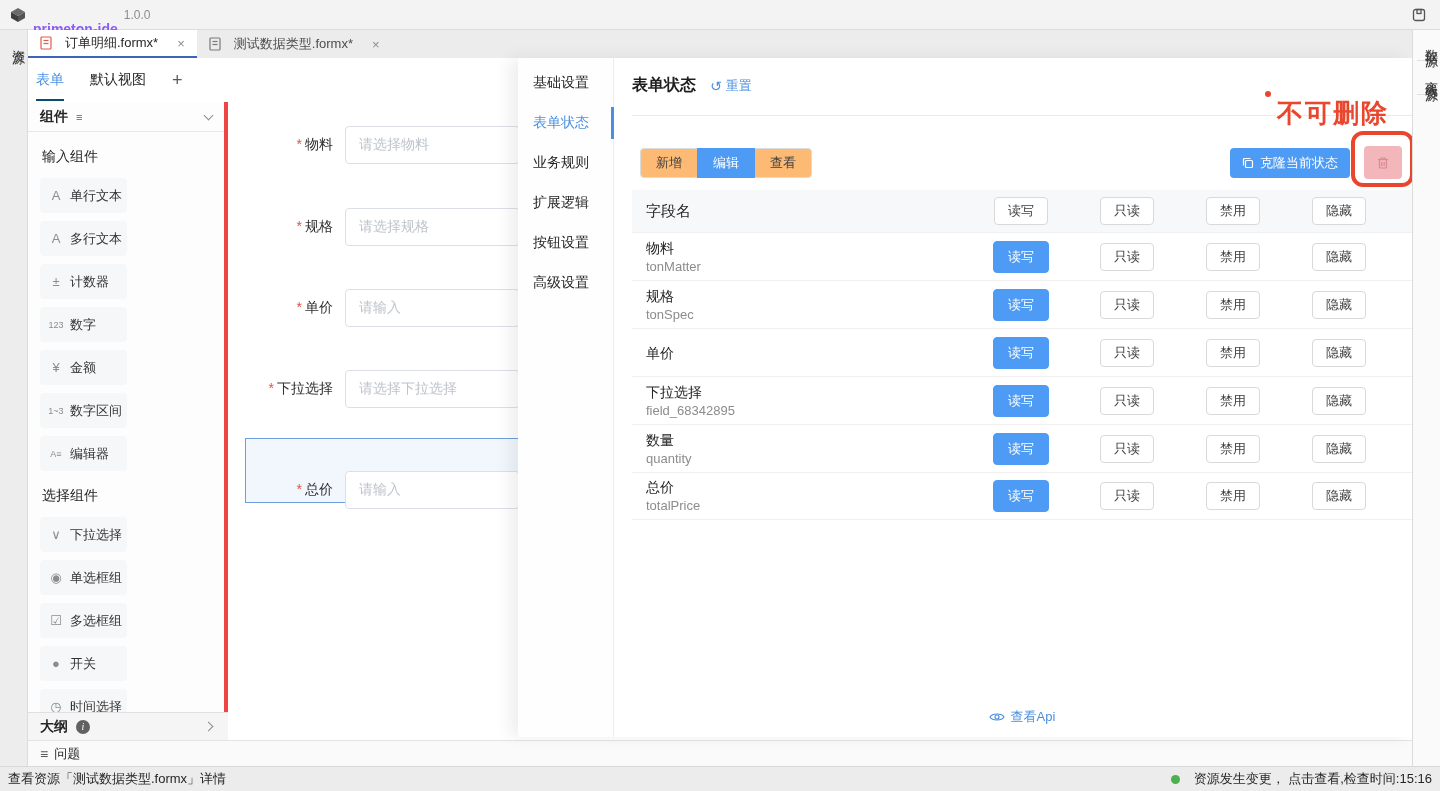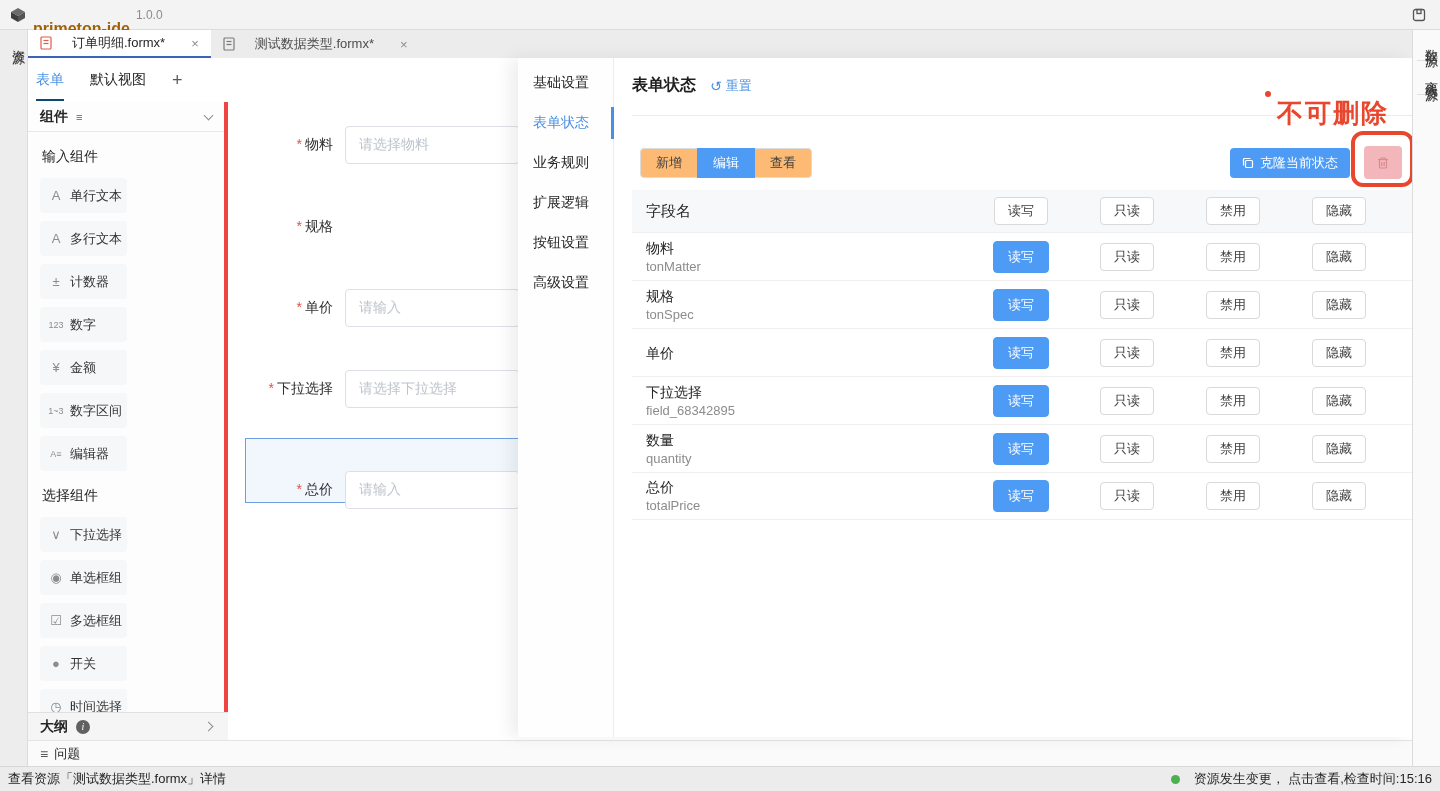--- a/index.html
+++ b/index.html
@@ -2,33 +2,33 @@
 <html><head>
 <meta charset="utf-8">
 <style>
   * { margin:0; padding:0; box-sizing:border-box; }
   html,body { width:1440px; height:791px; font-family:"Liberation Sans","DejaVu Sans",sans-serif; background:#fff; overflow:hidden; }
   #app { position:relative; width:1440px; height:791px; background:#fff; }
 
   
   .titlebar { position:absolute; left:0; top:0; width:1440px; height:30px; background:#f3f3f3; border-bottom:1px solid #dcdcdc; display:flex; align-items:center; padding-left:10px; }
   .logo { margin-right:7px; display:inline-flex; }
-  .appname { font-size:16px; font-weight:bold; color:#a16207;margin-top:28px; }
+  .appname { font-size:14px; font-weight:bold; color:#8b5cf6;margin-top:28px; }
   .appver { font-size:12px; color:#8c8c8c; margin-left:6px; }
   .tb-right { margin-left:auto; margin-right:13px; display:inline-flex; cursor:pointer; }
 
   
   .left-rail { position:absolute; left:0; top:30px; width:28px; height:736px; background:#ededed; border-right:1px solid #dcdcdc; }
   .right-rail { position:absolute; left:1412px; top:30px; width:28px; height:736px; background:#fafafa; border-left:1px solid #dcdcdc; z-index:20; }
   .vtext { writing-mode:vertical-rl; text-orientation:upright; font-size:13px; color:#333; letter-spacing:3px; margin:9px auto 0 auto; display:block; text-align:center; width:100%; cursor:pointer; }
   .rail-div { border-top:1px solid #e0e0e0; margin:12px 4px 2px 4px; }
 
   
   .tabbar { position:absolute; left:28px; top:30px; width:1384px; height:28px; background:#ececec; display:flex; }
-  .ftab { display:inline-flex; align-items:center; padding:0 12px; font-size:13px; color:#4d4d4d; gap:20px; cursor:pointer; }
+  .ftab { display:inline-flex; align-items:center; padding:0 12px; font-size:13px; color:#4d4d4d; gap:13px; cursor:pointer; }
   .ftab.active { background:#fff; color:#262626; border-bottom:2px solid #3a66b5; }
   .ftab .close { color:#8c8c8c; font-size:13px; margin-left:6px; cursor:pointer; }
 
   
   .subtabs { position:absolute; left:28px; top:58px; width:490px; height:44px; background:#fff; display:flex; align-items:center; padding-left:8px; gap:26px; }
   .subtab { font-size:14px; color:#262626; height:42px; line-height:40px; cursor:pointer; }
   .subtab.active { color:#4a90e2; border-bottom:2px solid #0c4a6e; }
   .subtab-add { font-size:18px; color:#595959; cursor:pointer; }
 
   
@@ -176,20 +176,23 @@
   <div class="canvas">
     <div class="selected-box"></div>
     <div class="cfield" style="top:67px">
       <span class="flabel"><span class="req">*</span><span>物料</span></span>
       <div class="finput">
           <span>请选择物料</span>
         </div>
     </div>
     <div class="cfield" style="top:149px">
       <span class="flabel"><span class="req">*</span><span>规格</span></span>
+      <div class="finput">
+          <span>请选择规格</span>
+        </div>
     </div>
     <div class="cfield" style="top:230px">
       <span class="flabel"><span class="req">*</span><span>单价</span></span>
       <div class="finput">
           <span>请输入</span>
         </div>
     </div>
     <div class="cfield" style="top:311px">
       <span class="flabel"><span class="req">*</span><span>下拉选择</span></span>
       <div class="finput">
@@ -453,20 +456,27 @@
           <div class="tcol">
               <button class="mbtn">禁用</button>
             </div>
           <div class="tcol">
               <button class="mbtn">隐藏</button>
             </div>
           <div class="tpad"></div>
         </div>
       </div>
 
+      <div class="api-link">
+        <svg width="16" height="12" viewBox="0 0 16 12" fill="none" stroke="#4a90e2" stroke-width="1.2">
+            <path d="M1 6 C3.5 2, 12.5 2, 15 6 C12.5 10, 3.5 10, 1 6 Z"></path>
+            <circle cx="8" cy="6" r="2"></circle>
+          </svg>
+        <span>查看Api</span>
+      </div>
     </div>
   </div>
 
   <div class="statusbar">
     <span class="sb-left">查看资源「测试数据类型.formx」详情</span>
     <span class="sb-right">
       <span class="green-dot"></span>
       <span class="sb-right-text">资源发生变更， 点击查看,检查时间:15:16</span>
     </span>
   </div>

